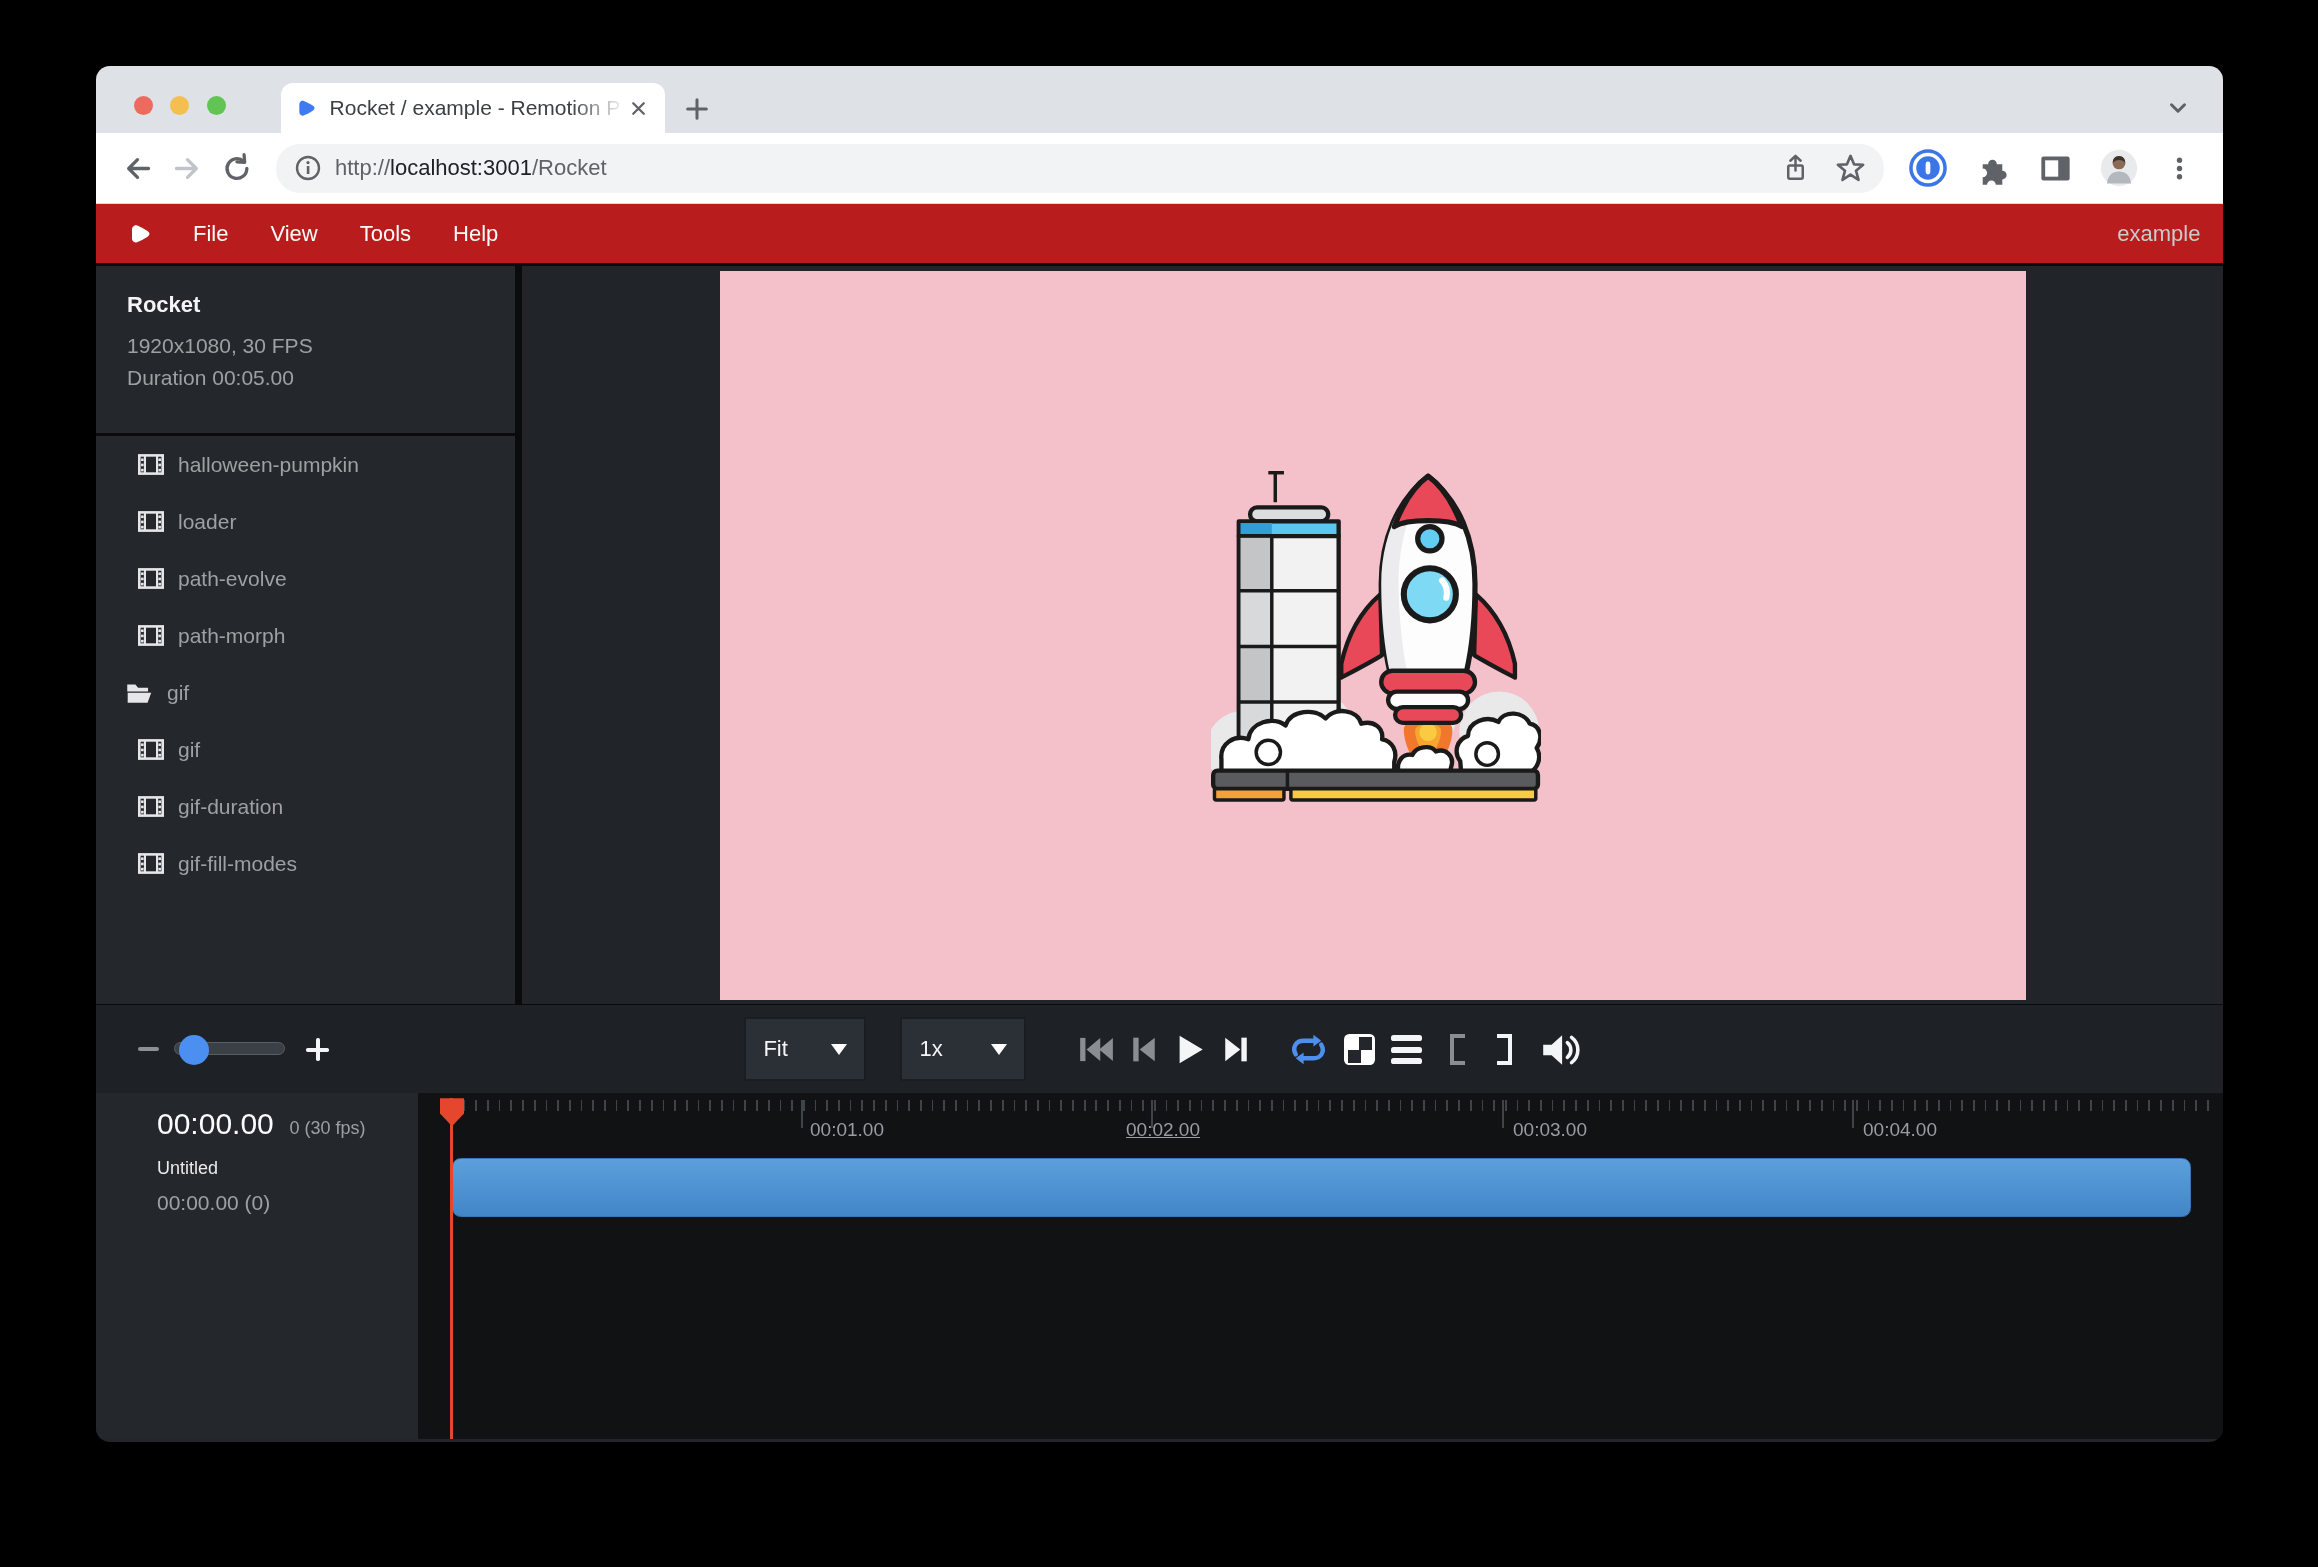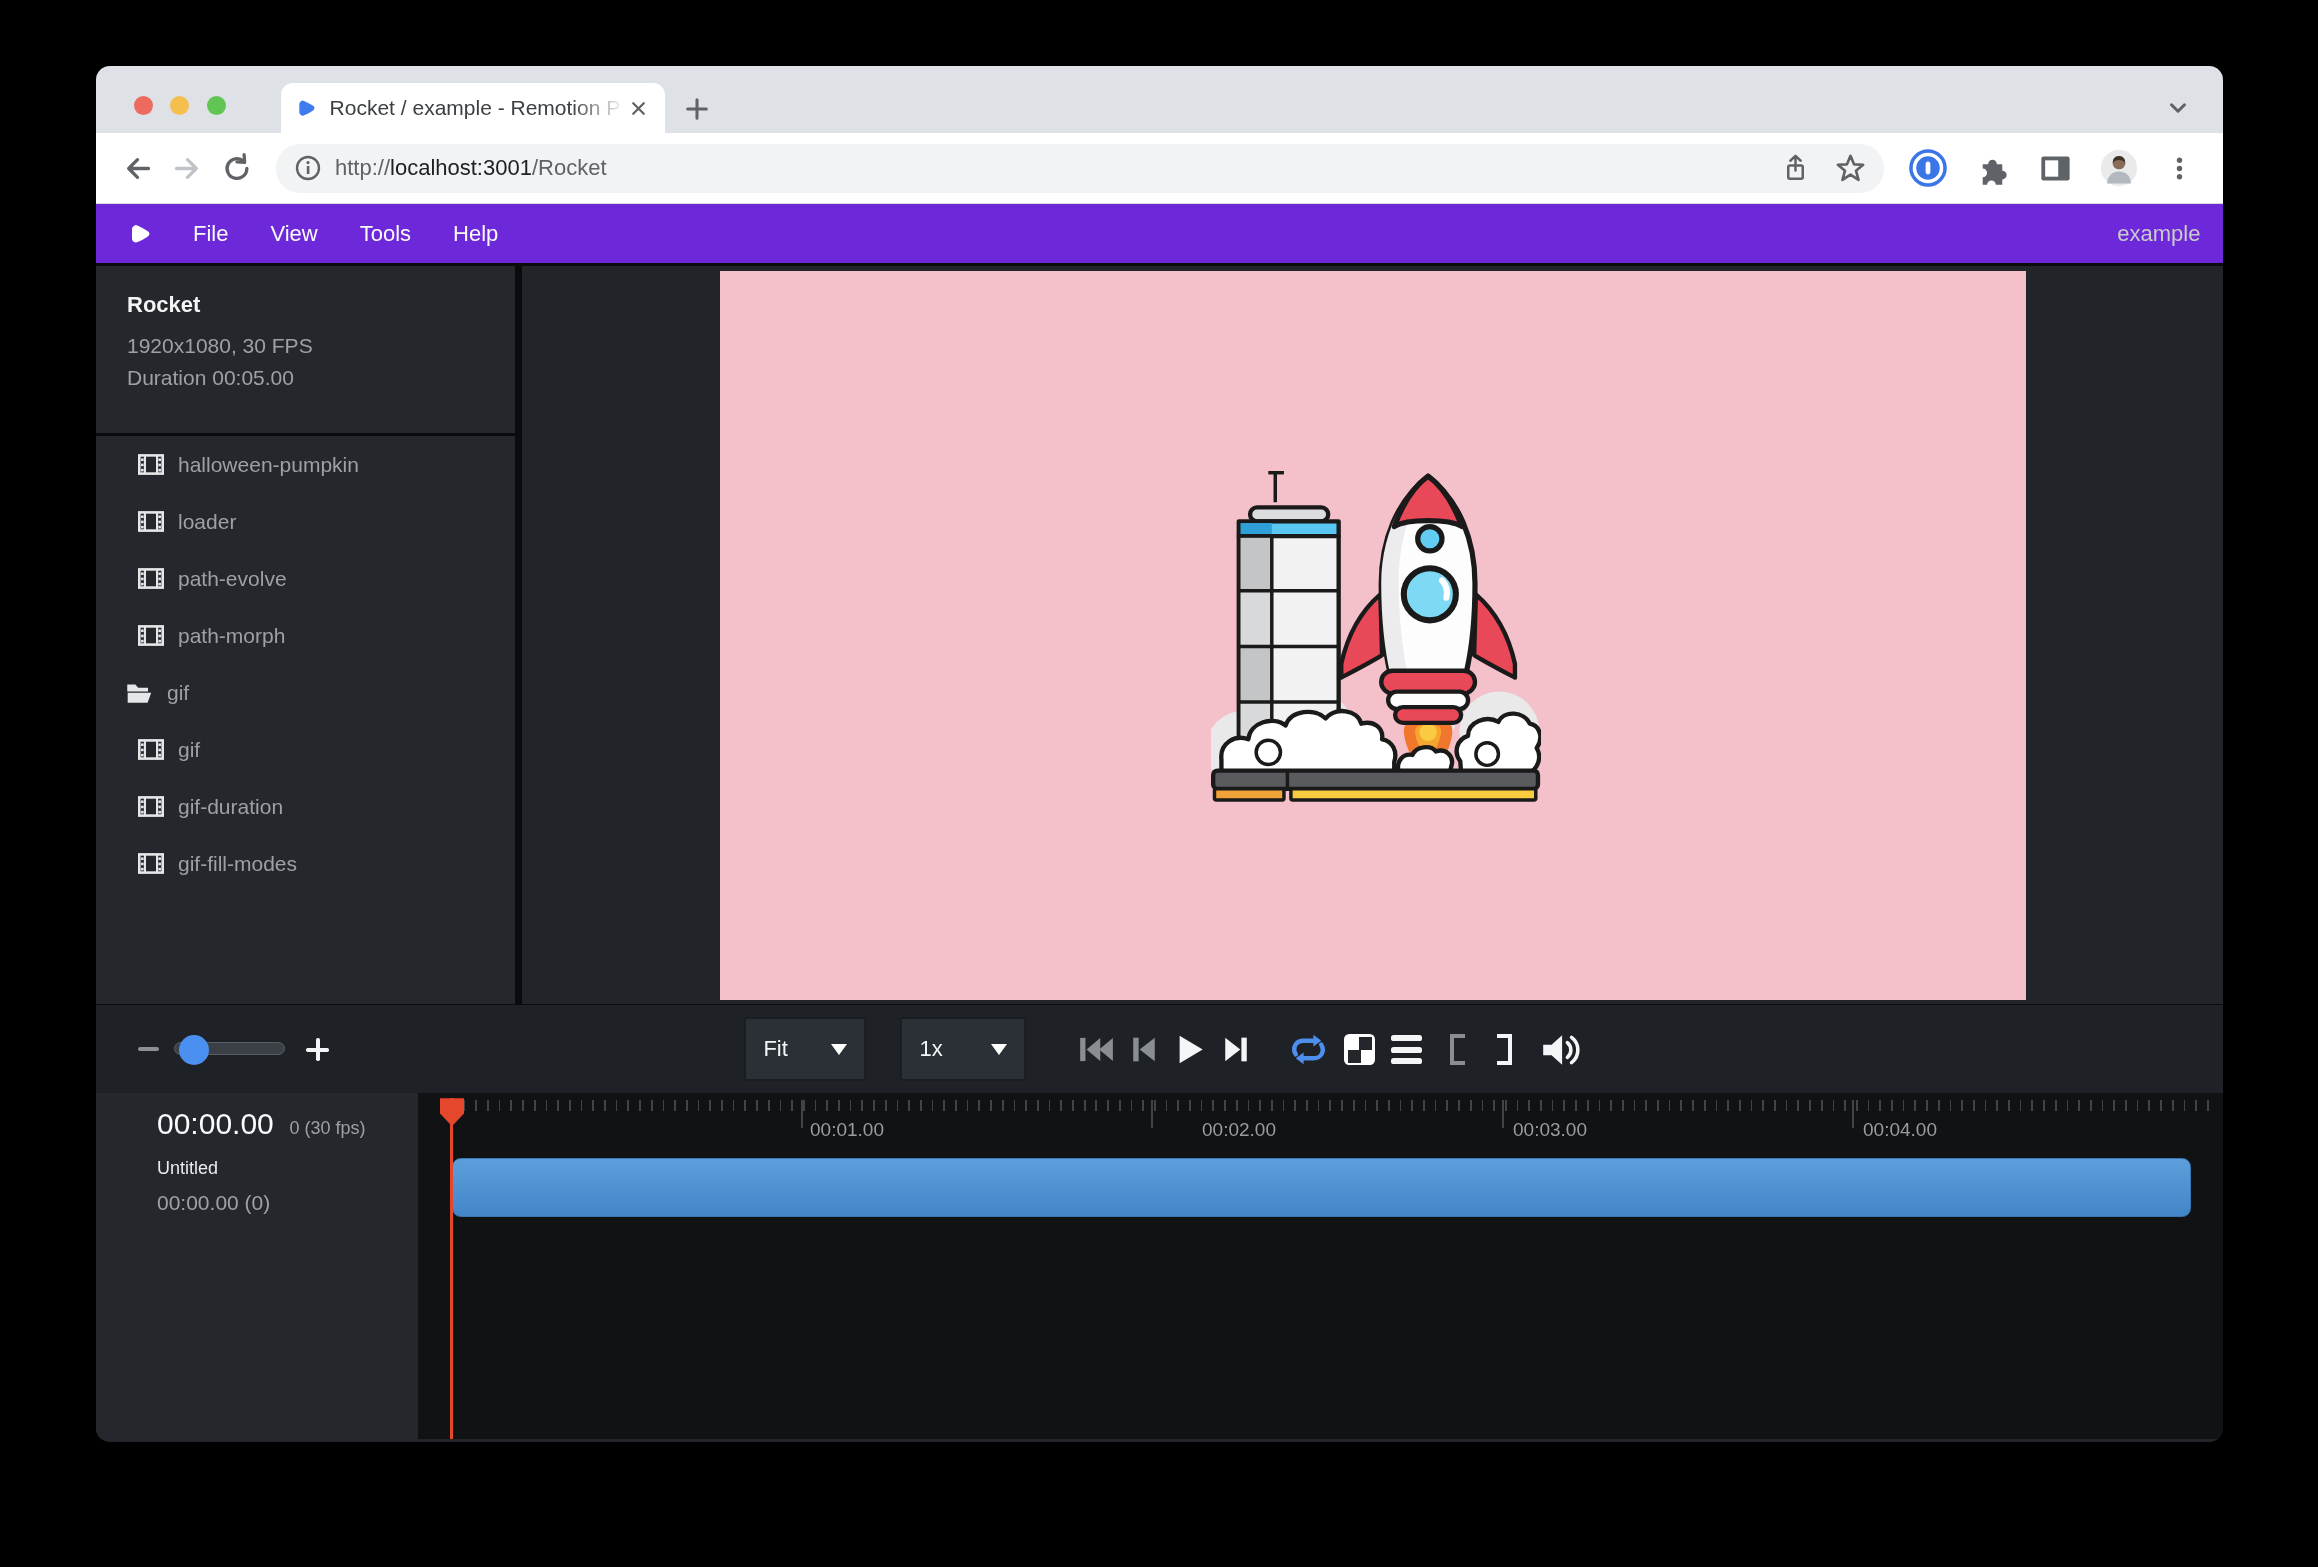--- a/index.html
+++ b/index.html
@@ -30,21 +30,21 @@
              padding:0 22.6px; gap:12px; border-bottom:0.9px solid #D7DADE; }
   .navbtn { width:38px; height:38px; display:flex; align-items:center; justify-content:center; flex:none; }
   .omnibox { flex:1; height:49px; background:#F1F3F4; border-radius:24px; display:flex;
              align-items:center; padding:0 17.4px; margin:0 7px; min-width:0; }
   .omni-url { font-size:22px; white-space:nowrap; overflow:hidden; margin-left:12px; }
   .omni-url .dim{color:#5F6368;} .omni-url .host{color:#202124;}
   .omni-right { margin-left:auto; display:flex; align-items:center; gap:22.6px; }
   .ext-group { display:flex; align-items:center; gap:26px; padding:0 5.2px; flex:none; }
 
   
-  .menubar { height:62px; background:#6d28d9; border-bottom:3.5px solid #0A0B0C; flex:none;
+  .menubar { height:62px; background:#b91c1c; border-bottom:3.5px solid #0A0B0C; flex:none;
              display:flex; align-items:center; color:#fff; }
   .mb-logo { width:26px; height:26px; margin:0 19px 0 31px; }
   .mb-item { font-size:22px; padding:0 21px; color:#FAFAFA; }
   .mb-right { margin-left:auto; margin-right:22.6px; font-size:22px; color:#C9CBCD; }
 
   
   .main { height:738px; flex:none; display:flex; }
   .sidebar { width:426px; flex:none; background:#24272B; border-right:7.8px solid #0A0B0C; }
   .comp-info { height:170px; border-bottom:3.5px solid #0A0B0C; padding:26px 12px 0 31px; }
   .comp-name { font-size:22px; font-weight:bold; color:#F3F4F5; margin-bottom:12px; }
@@ -503,21 +503,21 @@
       <div class="tl-name">Untitled</div>
       <div class="tl-sub">00:00.00 (0)</div>
     </div>
     <div class="tl-track">
       <div class="ruler"></div>
       <div class="sectick" style="left:383px;"></div>
       <div class="sectick" style="left:733px;"></div>
       <div class="sectick" style="left:1084px;"></div>
       <div class="sectick" style="left:1434px;"></div>
       <span class="seclabel" style="left:392px;">00:01.00</span>
-      <span class="seclabel" style="left:784px;">00:02.00</span>
+      <span class="seclabel" style="left:708px;text-decoration:underline;">00:02.00</span>
       <span class="seclabel" style="left:1095px;">00:03.00</span>
       <span class="seclabel" style="left:1445px;">00:04.00</span>
       <div class="clip"></div>
       <div class="playhead-line"></div>
       <div class="playhead-cap"></div>
     </div>
   </div>
 
 </div>
 

